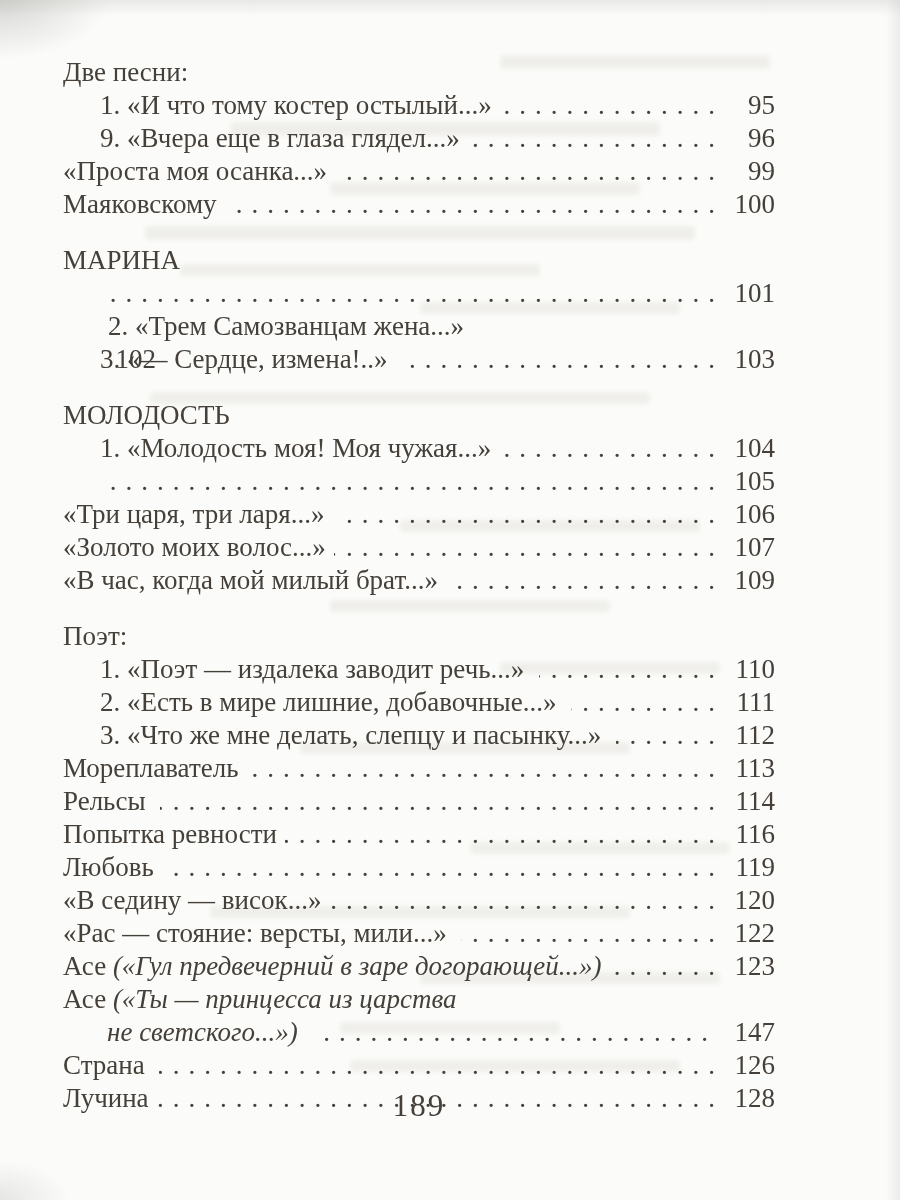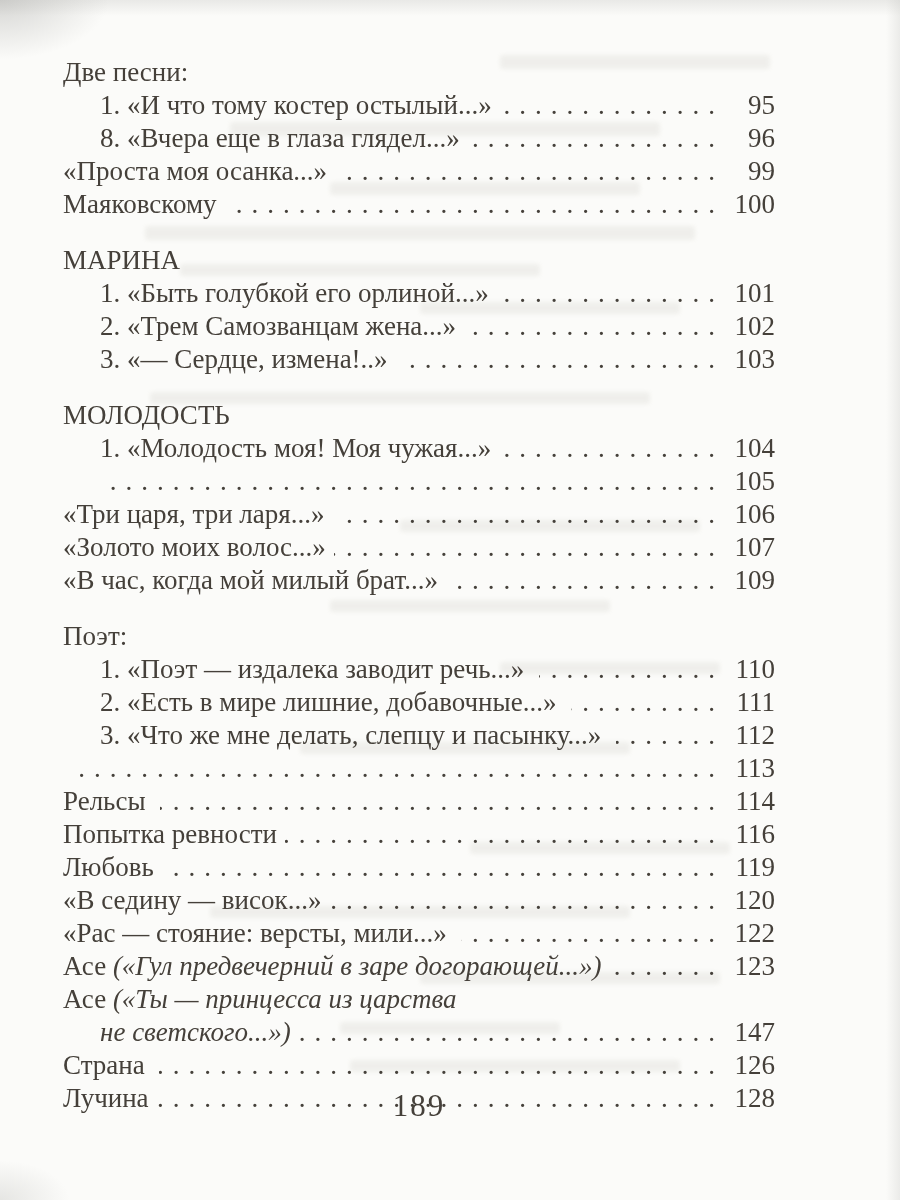--- a/index.html
+++ b/index.html
@@ -80,21 +80,21 @@
     <span class="t-roman">Две песни:</span>
 
   </div>
       <div class="toc-row" style="padding-left: 37px;">
     <span class="t-roman">1. «И что тому костер остылый...»</span>
 
     <span class="leader">..........................................................................................</span>
     <span class="pagenum">95</span>
   </div>
       <div class="toc-row" style="padding-left: 37px;">
-    <span class="t-roman">8. «Вчера еще в глаза глядел...»</span>
+    <span class="t-roman">9. «Вчера еще в глаза глядел...»</span>
 
     <span class="leader">..........................................................................................</span>
     <span class="pagenum">96</span>
   </div>
       <div class="toc-row">
     <span class="t-roman">«Проста моя осанка...» </span>
 
     <span class="leader">..........................................................................................</span>
     <span class="pagenum">99</span>
   </div>
@@ -102,26 +102,25 @@
     <span class="t-roman">Маяковскому</span>
 
     <span class="leader">..........................................................................................</span>
     <span class="pagenum">100</span>
   </div>
       <div class="toc-row gap-before">
     <span class="t-roman">МАРИНА</span>
 
   </div>
       <div class="toc-row" style="padding-left: 37px;">
-    <span class="t-roman">1. «Быть голубкой его орлиной...»</span>
 
     <span class="leader">..........................................................................................</span>
     <span class="pagenum">101</span>
   </div>
-      <div class="toc-row" style="padding-left: 37px;">
+      <div class="toc-row" style="padding-left: 37px; flex-direction: column;">
     <span class="t-roman">2. «Трем Самозванцам жена...» </span>
 
     <span class="leader">..........................................................................................</span>
     <span class="pagenum">102</span>
   </div>
       <div class="toc-row" style="padding-left: 37px;">
     <span class="t-roman">3. «— Сердце, измена!..» </span>
 
     <span class="leader">..........................................................................................</span>
     <span class="pagenum">103</span>
@@ -175,20 +174,21 @@
     <span class="leader">..........................................................................................</span>
     <span class="pagenum">111</span>
   </div>
       <div class="toc-row" style="padding-left: 37px;">
     <span class="t-roman">3. «Что же мне делать, слепцу и пасынку...» </span>
 
     <span class="leader">..........................................................................................</span>
     <span class="pagenum">112</span>
   </div>
       <div class="toc-row">
+    <span class="t-roman">Мореплаватель </span>
 
     <span class="leader">..........................................................................................</span>
     <span class="pagenum">113</span>
   </div>
       <div class="toc-row">
     <span class="t-roman">Рельсы </span>
 
     <span class="leader">..........................................................................................</span>
     <span class="pagenum">114</span>
   </div>
@@ -220,21 +220,21 @@
     <span class="t-roman">Асе </span>
     <span class="t-italic">(«Гул предвечерний в заре догорающей...»)</span>
     <span class="leader">..........................................................................................</span>
     <span class="pagenum">123</span>
   </div>
       <div class="toc-row">
     <span class="t-roman">Асе </span>
     <span class="t-italic">(«Ты — принцесса из царства</span>
 
   </div>
-      <div class="toc-row" style="padding-left: 37px;">
+      <div class="toc-row" style="padding-left: 37px; gap: 7px;">
     <span class="t-roman"></span>
     <span class="t-italic">не светского...»)</span>
     <span class="leader">..........................................................................................</span>
     <span class="pagenum">147</span>
   </div>
       <div class="toc-row">
     <span class="t-roman">Страна </span>
 
     <span class="leader">..........................................................................................</span>
     <span class="pagenum">126</span>

